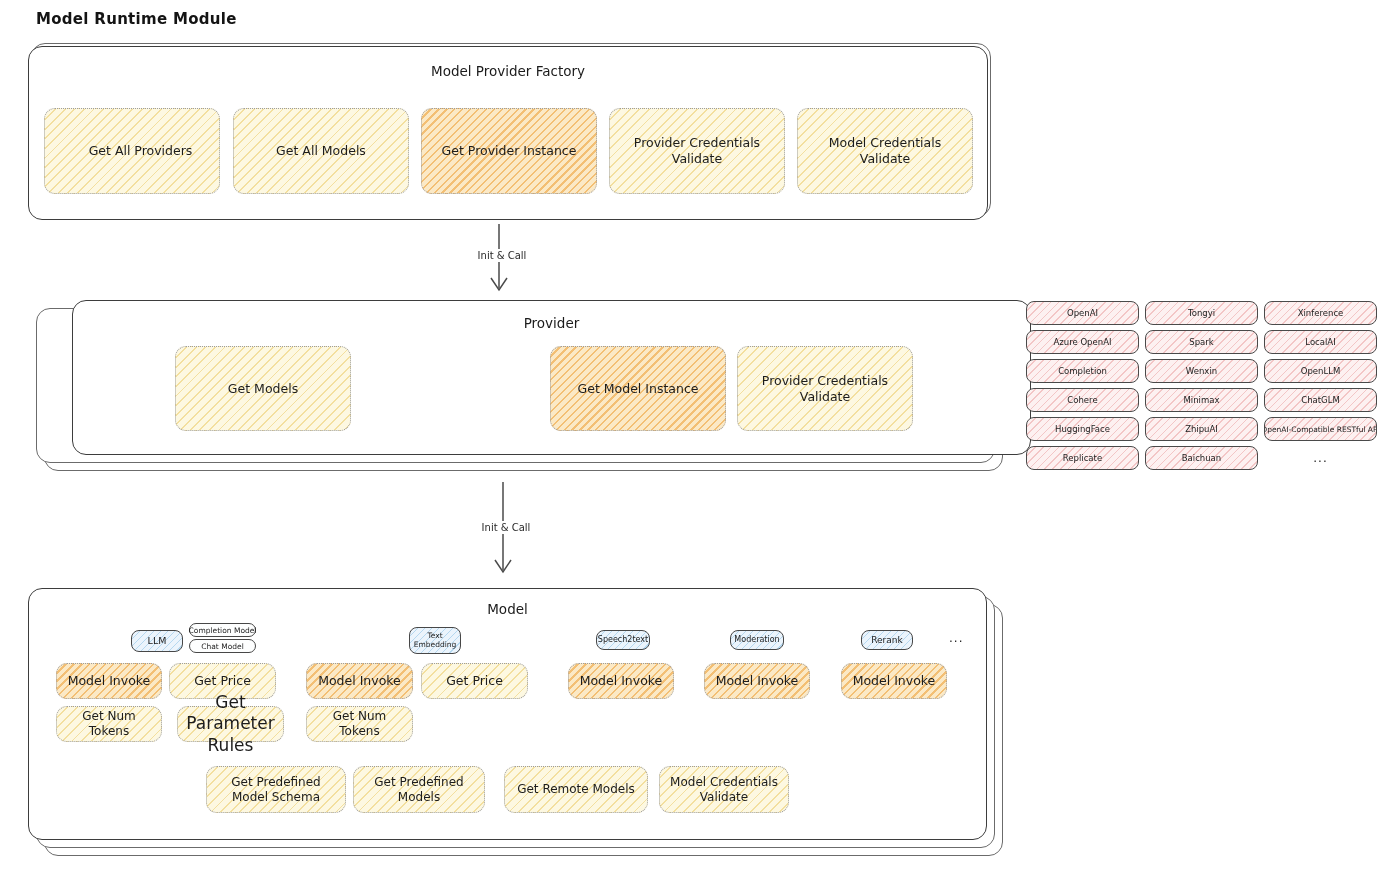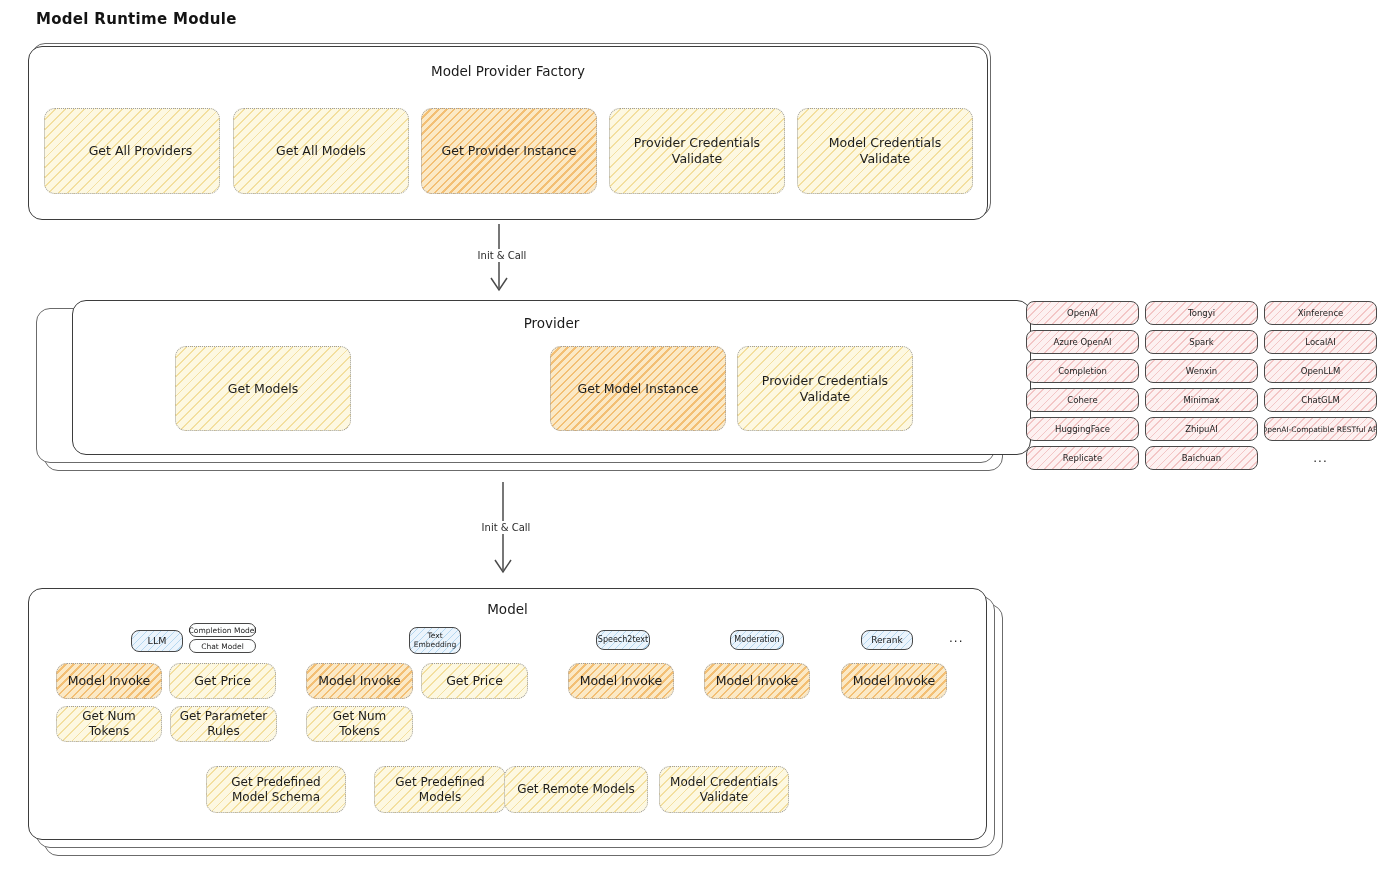--- a/index.html
+++ b/index.html
@@ -145,22 +145,22 @@
 
     <div class="btn hl" style="left:27px;top:74px;width:106px;height:36px;">Model Invoke</div>
     <div class="btn" style="left:140px;top:74px;width:107px;height:36px;">Get Price</div>
     <div class="btn hl" style="left:277px;top:74px;width:107px;height:36px;">Model Invoke</div>
     <div class="btn" style="left:392px;top:74px;width:107px;height:36px;">Get Price</div>
     <div class="btn hl" style="left:539px;top:74px;width:106px;height:36px;">Model Invoke</div>
     <div class="btn hl" style="left:675px;top:74px;width:106px;height:36px;">Model Invoke</div>
     <div class="btn hl" style="left:812px;top:74px;width:106px;height:36px;">Model Invoke</div>
 
     <div class="btn" style="left:27px;top:117px;width:106px;height:36px;font-size:12px;">Get Num Tokens</div>
-    <div class="btn" style="left:141px;top:117px;width:107px;height:36px;font-size:12px;">Get Parameter Rules</div>
+    <div class="btn" style="left:148px;top:117px;width:107px;height:36px;font-size:17px;">Get Parameter Rules</div>
     <div class="btn" style="left:277px;top:117px;width:107px;height:36px;font-size:12px;">Get Num Tokens</div>
 
     <div class="btn" style="left:177px;top:177px;width:140px;height:47px;font-size:12px;">Get Predefined Model Schema</div>
-    <div class="btn" style="left:345px;top:177px;width:132px;height:47px;font-size:12px;">Get Predefined Models</div>
+    <div class="btn" style="left:324px;top:177px;width:132px;height:47px;font-size:12px;">Get Predefined Models</div>
     <div class="btn" style="left:475px;top:177px;width:144px;height:47px;font-size:12px;">Get Remote Models</div>
     <div class="btn" style="left:630px;top:177px;width:130px;height:47px;font-size:12px;">Model Credentials Validate</div>
   </div>
 
 </div>
 
 </body></html>

